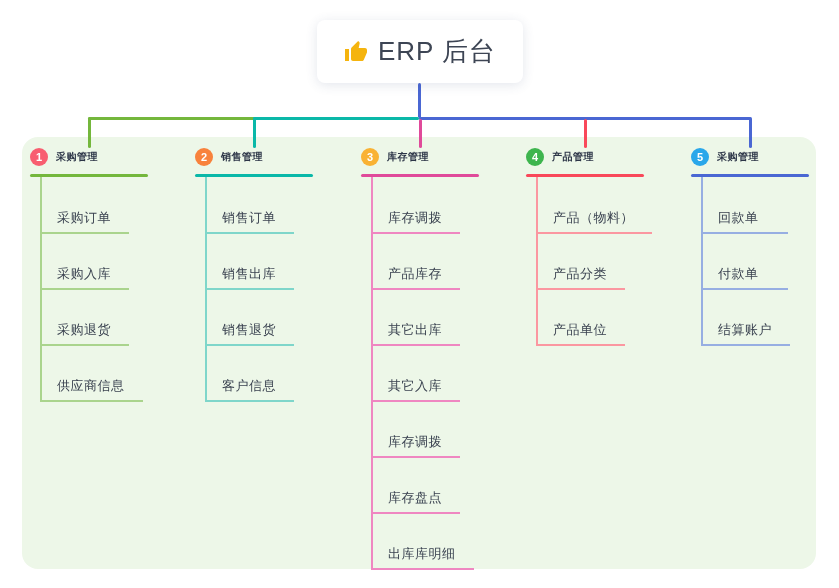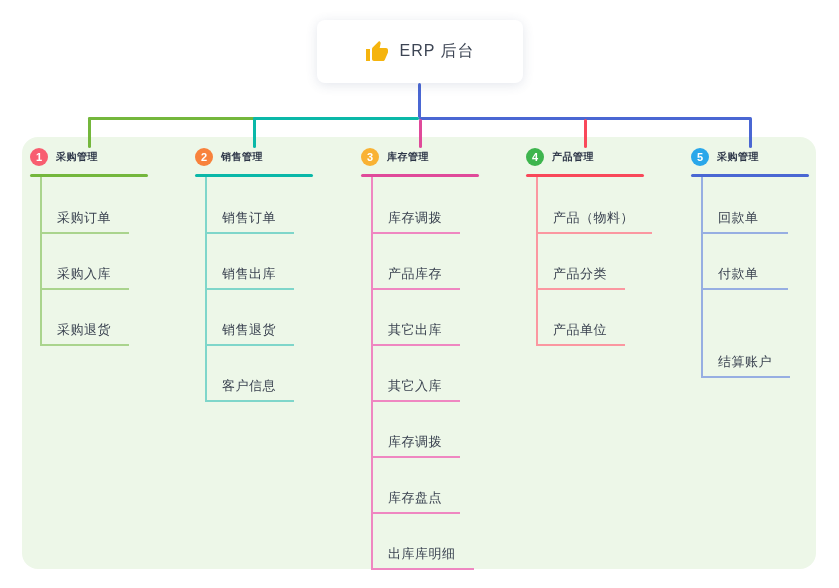--- a/index.html
+++ b/index.html
@@ -12,21 +12,21 @@
     border-radius:16px;
   }
   .line{position:absolute;border-radius:2px;}
   #root-node{
     position:absolute;left:317px;top:20px;width:206px;height:63px;
     background:#ffffff;border-radius:8px;
     box-shadow:0 2px 12px rgba(60,80,120,0.14);
     display:flex;align-items:center;justify-content:center;gap:10px;
     cursor:pointer;
   }
-  #root-node .root-title{font-size:16px;color:#3d4554;font-weight:500;letter-spacing:1px;}
+  #root-node .root-title{font-size:26px;color:#3d4554;font-weight:500;letter-spacing:1px;}
   #root-node svg{width:24px;height:24px;display:block;}
   .branch{position:absolute;top:146px;}
   .branch-node{display:flex;align-items:center;gap:8px;height:22px;cursor:pointer;}
   .badge{
     width:18px;height:18px;border-radius:50%;flex:0 0 18px;
     display:flex;align-items:center;justify-content:center;
     color:#ffffff;font-size:11px;font-weight:bold;line-height:1;
   }
   .branch-title{font-size:10px;font-weight:600;color:#2c3547;letter-spacing:0.5px;white-space:nowrap;}
   .branch-underline{width:118px;height:3px;border-radius:2px;margin-top:6px;}
@@ -76,20 +76,23 @@
         <div class="branch-underline" style="background: rgb(116, 183, 60);"></div>
         <div class="children" style="border-left-color: rgb(170, 212, 141);">
           <div class="child" style="border-bottom-color: rgb(170, 212, 141);">
             <span class="child-label">采购订单</span>
           </div>
           <div class="child" style="border-bottom-color: rgb(170, 212, 141);">
             <span class="child-label">采购入库</span>
           </div>
           <div class="child" style="border-bottom-color: rgb(170, 212, 141);">
             <span class="child-label">采购退货</span>
+          </div>
+          <div class="child" style="border-bottom-color: rgb(170, 212, 141);">
+            <span class="child-label">供应商信息</span>
           </div>
         </div>
       </div>
       <div class="branch" style="left: 195px;">
         <div class="branch-node">
           <span class="badge" style="background: rgb(248, 130, 60);">2</span>
           <span class="branch-title">销售管理</span>
         </div>
         <div class="branch-underline" style="background: rgb(10, 184, 168);"></div>
         <div class="children" style="border-left-color: rgb(127, 214, 202);">
@@ -161,20 +164,20 @@
           <span class="branch-title">采购管理</span>
         </div>
         <div class="branch-underline" style="background: rgb(74, 103, 211);"></div>
         <div class="children" style="border-left-color: rgb(151, 174, 226);">
           <div class="child" style="border-bottom-color: rgb(151, 174, 226);">
             <span class="child-label">回款单</span>
           </div>
           <div class="child" style="border-bottom-color: rgb(151, 174, 226);">
             <span class="child-label">付款单</span>
           </div>
-          <div class="child" style="border-bottom-color: rgb(151, 174, 226); margin-top: 32px;">
+          <div class="child" style="border-bottom-color: rgb(151, 174, 226);">
             <span class="child-label">结算账户</span>
           </div>
         </div>
       </div>
     </div>
 
 </div>
 
 </body></html>

